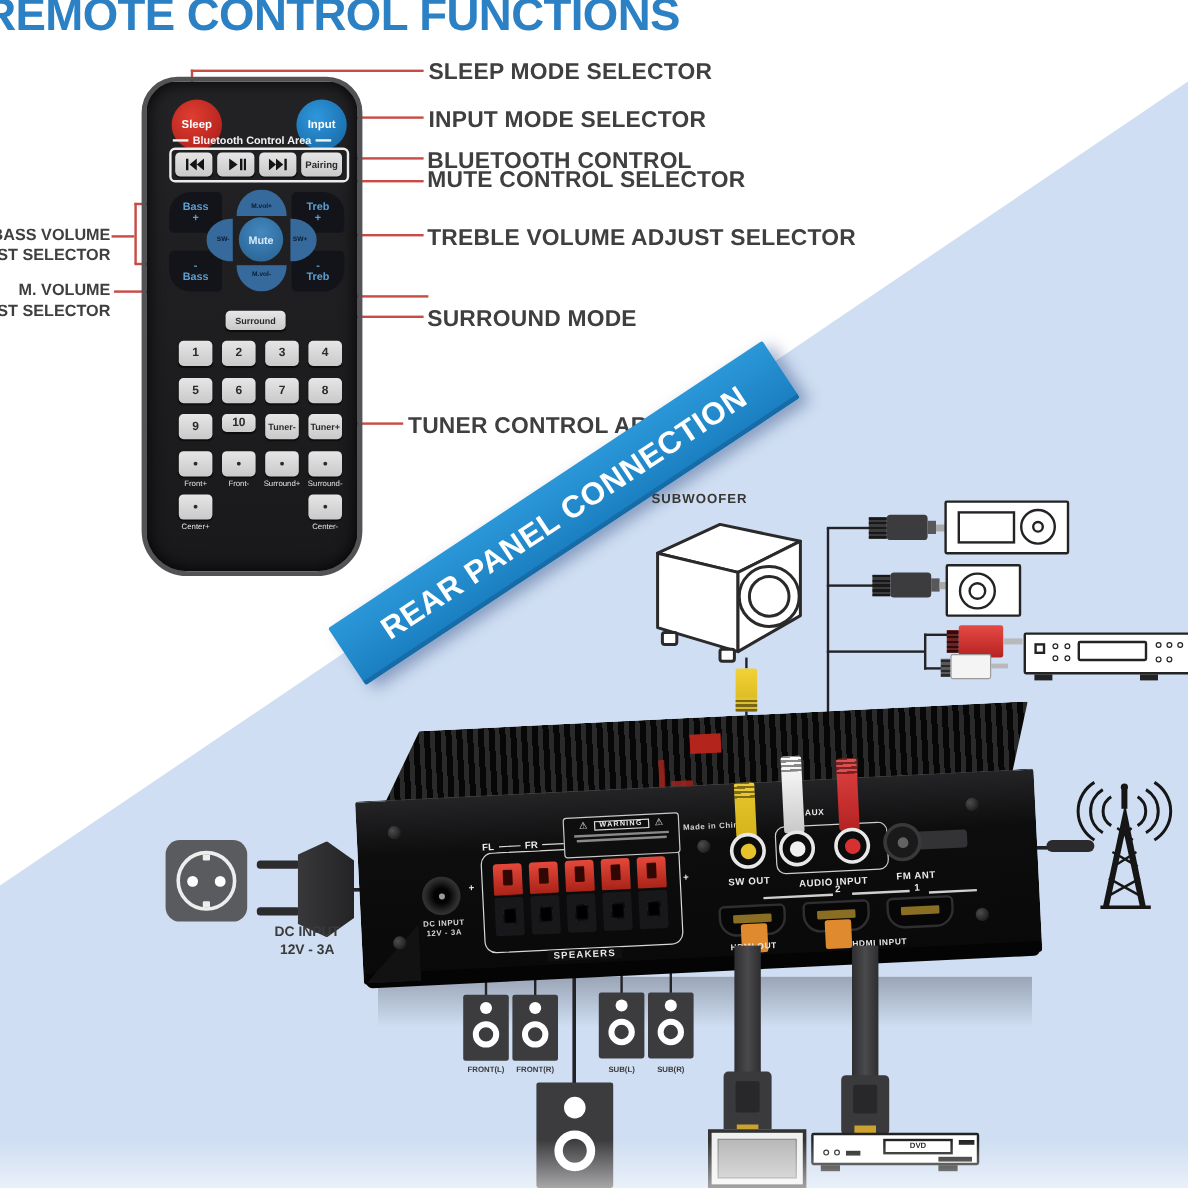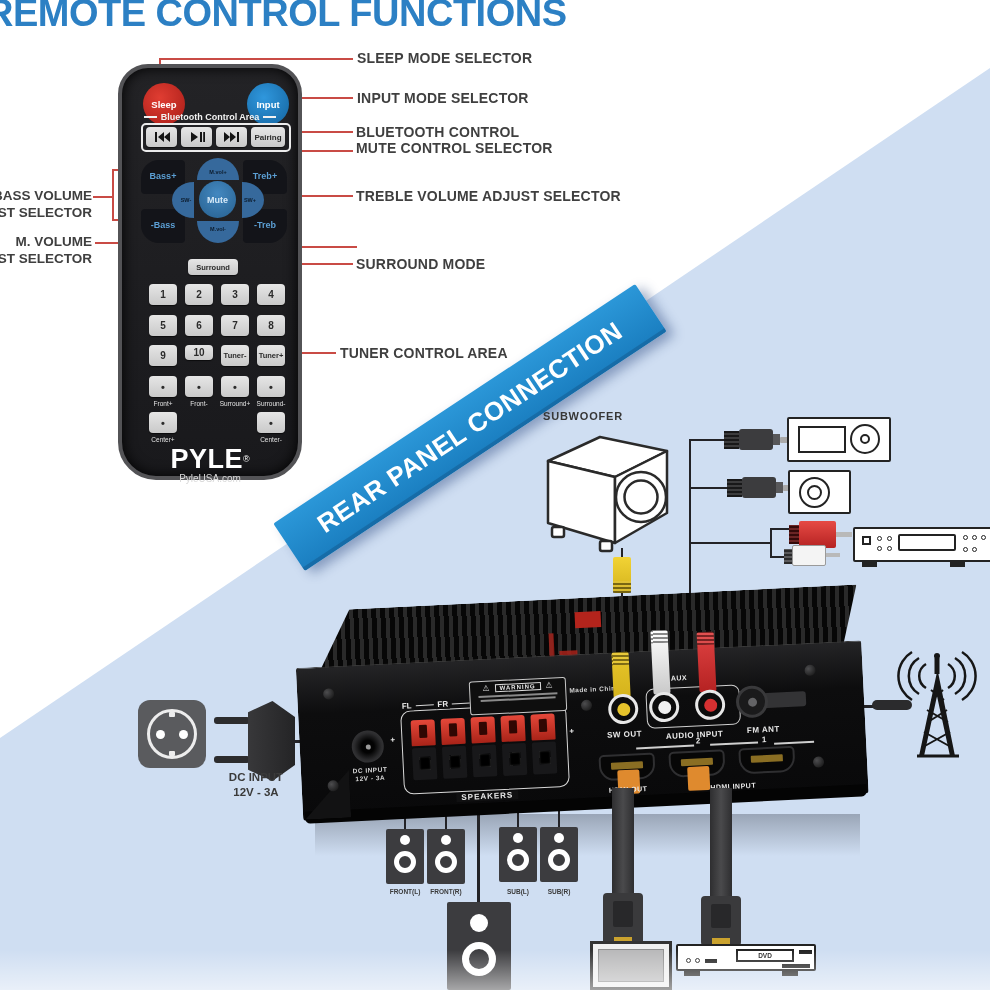--- a/index.html
+++ b/index.html
@@ -17,40 +17,40 @@
   .title{position:absolute;left:-14px;top:-8px;font-size:38px;font-weight:bold;
          color:#2c80c4;letter-spacing:-.5px;white-space:nowrap;}
   .banner{position:absolute;left:253px;top:399px;width:434px;height:57px;
           transform:rotate(-33.5deg);background:linear-gradient(180deg,#2b97d8,#1a7ec0);
           color:#fff;font-size:26px;font-weight:bold;letter-spacing:.5px;
           display:flex;align-items:center;justify-content:center;border-radius:2px;
           box-shadow:5px 7px 12px rgba(25,55,115,.40),inset 0 -4px 0 rgba(0,0,30,.15);white-space:nowrap;}
   
   .hline{position:absolute;height:1.5px;background:#c94b45;}
   .vline{position:absolute;width:1.5px;background:#c94b45;}
-  .rlabel{position:absolute;font-size:14px;font-weight:bold;color:#3f3f3f;
+  .rlabel{position:absolute;font-size:19px;font-weight:bold;color:#3f3f3f;
           letter-spacing:.2px;white-space:nowrap;}
   .llabel{position:absolute;font-size:13.5px;font-weight:bold;color:#3f3f3f;
           text-align:right;white-space:nowrap;line-height:17px;}
   
   .remote{position:absolute;left:118px;top:64px;width:184px;height:416px;box-sizing:border-box;
           background:linear-gradient(180deg,#232326,#19191c);border:4px solid #535356;
           border-radius:30px 30px 38px 38px;box-shadow:inset 0 0 14px #000;}
   .rbtn-circle{position:absolute;width:42px;height:42px;border-radius:50%;display:flex;
                align-items:center;justify-content:center;color:#fff;font-size:9.5px;font-weight:bold;}
   .bt-title{position:absolute;left:0;right:0;top:44px;display:flex;align-items:center;
             justify-content:center;gap:4px;color:#f2f2f2;font-size:9px;font-weight:bold;}
   .bt-dash{width:13px;height:1.5px;background:#f2f2f2;}
   .bt-box{position:absolute;left:19px;top:55px;width:150px;height:29px;box-sizing:border-box;
           border:2px solid #ececec;border-radius:5px;}
   .btn{position:absolute;background:linear-gradient(180deg,#e6e6e6,#c9c9c9);border-radius:4px;
        display:flex;align-items:center;justify-content:center;font-weight:bold;color:#2b2b2b;
        box-shadow:0 1px 1px rgba(0,0,0,.6);}
   .pad-corner{position:absolute;width:44px;height:34px;background:#131419;color:#5b9fd4;
-              font-weight:bold;font-size:9px;display:flex;flex-direction:row;align-items:center;
+              font-weight:bold;font-size:9px;display:flex;flex-direction:column;align-items:center;
               justify-content:center;line-height:1.05;}
   .wedge{position:absolute;background:#36699c;color:#0c1c2d;font-size:5.5px;font-weight:bold;
          display:flex;align-items:center;justify-content:center;text-align:center;}
   .dot-label{position:absolute;font-size:6.5px;color:#e3e3e3;text-align:center;width:40px;}
   
   .ln{position:absolute;background:#232327;}
   .outline-dev{position:absolute;background:#fff;border:2.5px solid #232323;border-radius:2px;box-sizing:border-box;}
   .odev{position:absolute;border:2.5px solid #232323;box-sizing:border-box;background:#fff;}
   .spk{position:absolute;width:38px;height:55px;background:#3c3c3f;border-radius:2px;}
   .spk-dot{position:absolute;background:#fff;border-radius:50%;}
@@ -205,24 +205,20 @@
     <div class="btn" style="left:135px;top:308px;width:28px;height:21px;font-size:11px">•</div>
     <div class="dot-label" style="left:21px;top:332px">Front+</div>
     <div class="dot-label" style="left:57px;top:332px">Front-</div>
     <div class="dot-label" style="left:93px;top:332px">Surround+</div>
     <div class="dot-label" style="left:129px;top:332px">Surround-</div>
     <div class="btn" style="left:27px;top:344px;width:28px;height:21px;font-size:11px">•</div>
     <div class="btn" style="left:135px;top:344px;width:28px;height:21px;font-size:11px">•</div>
     <div class="dot-label" style="left:21px;top:368px">Center+</div>
     <div class="dot-label" style="left:129px;top:368px">Center-</div>
 
-    <div style="position:absolute;left:0;right:0;top:376px;text-align:center;color:#fff">
-      <span style="font-size:27px;font-weight:800;letter-spacing:.5px">PYLE</span><span style="font-size:9px;vertical-align:super">®</span>
-      <div style="font-size:10px;color:#d9d9d9;margin-top:-2px">PyleUSA.com</div>
-    </div>
   </div>
 
   <div class="banner">REAR PANEL CONNECTION</div>
 
   <div class="sub-label">SUBWOOFER</div>
 
   <svg class="abs" style="left:540px;top:427px" width="132" height="132" viewBox="0 0 132 132">
     <g fill="#fff" stroke="#2a2a2a" stroke-width="2.5" stroke-linejoin="round">
       <path d="M8,34 L60,10 L127,24 L75,50 Z"></path>
       <path d="M8,34 L8,96 L75,116 L75,50 Z"></path>

